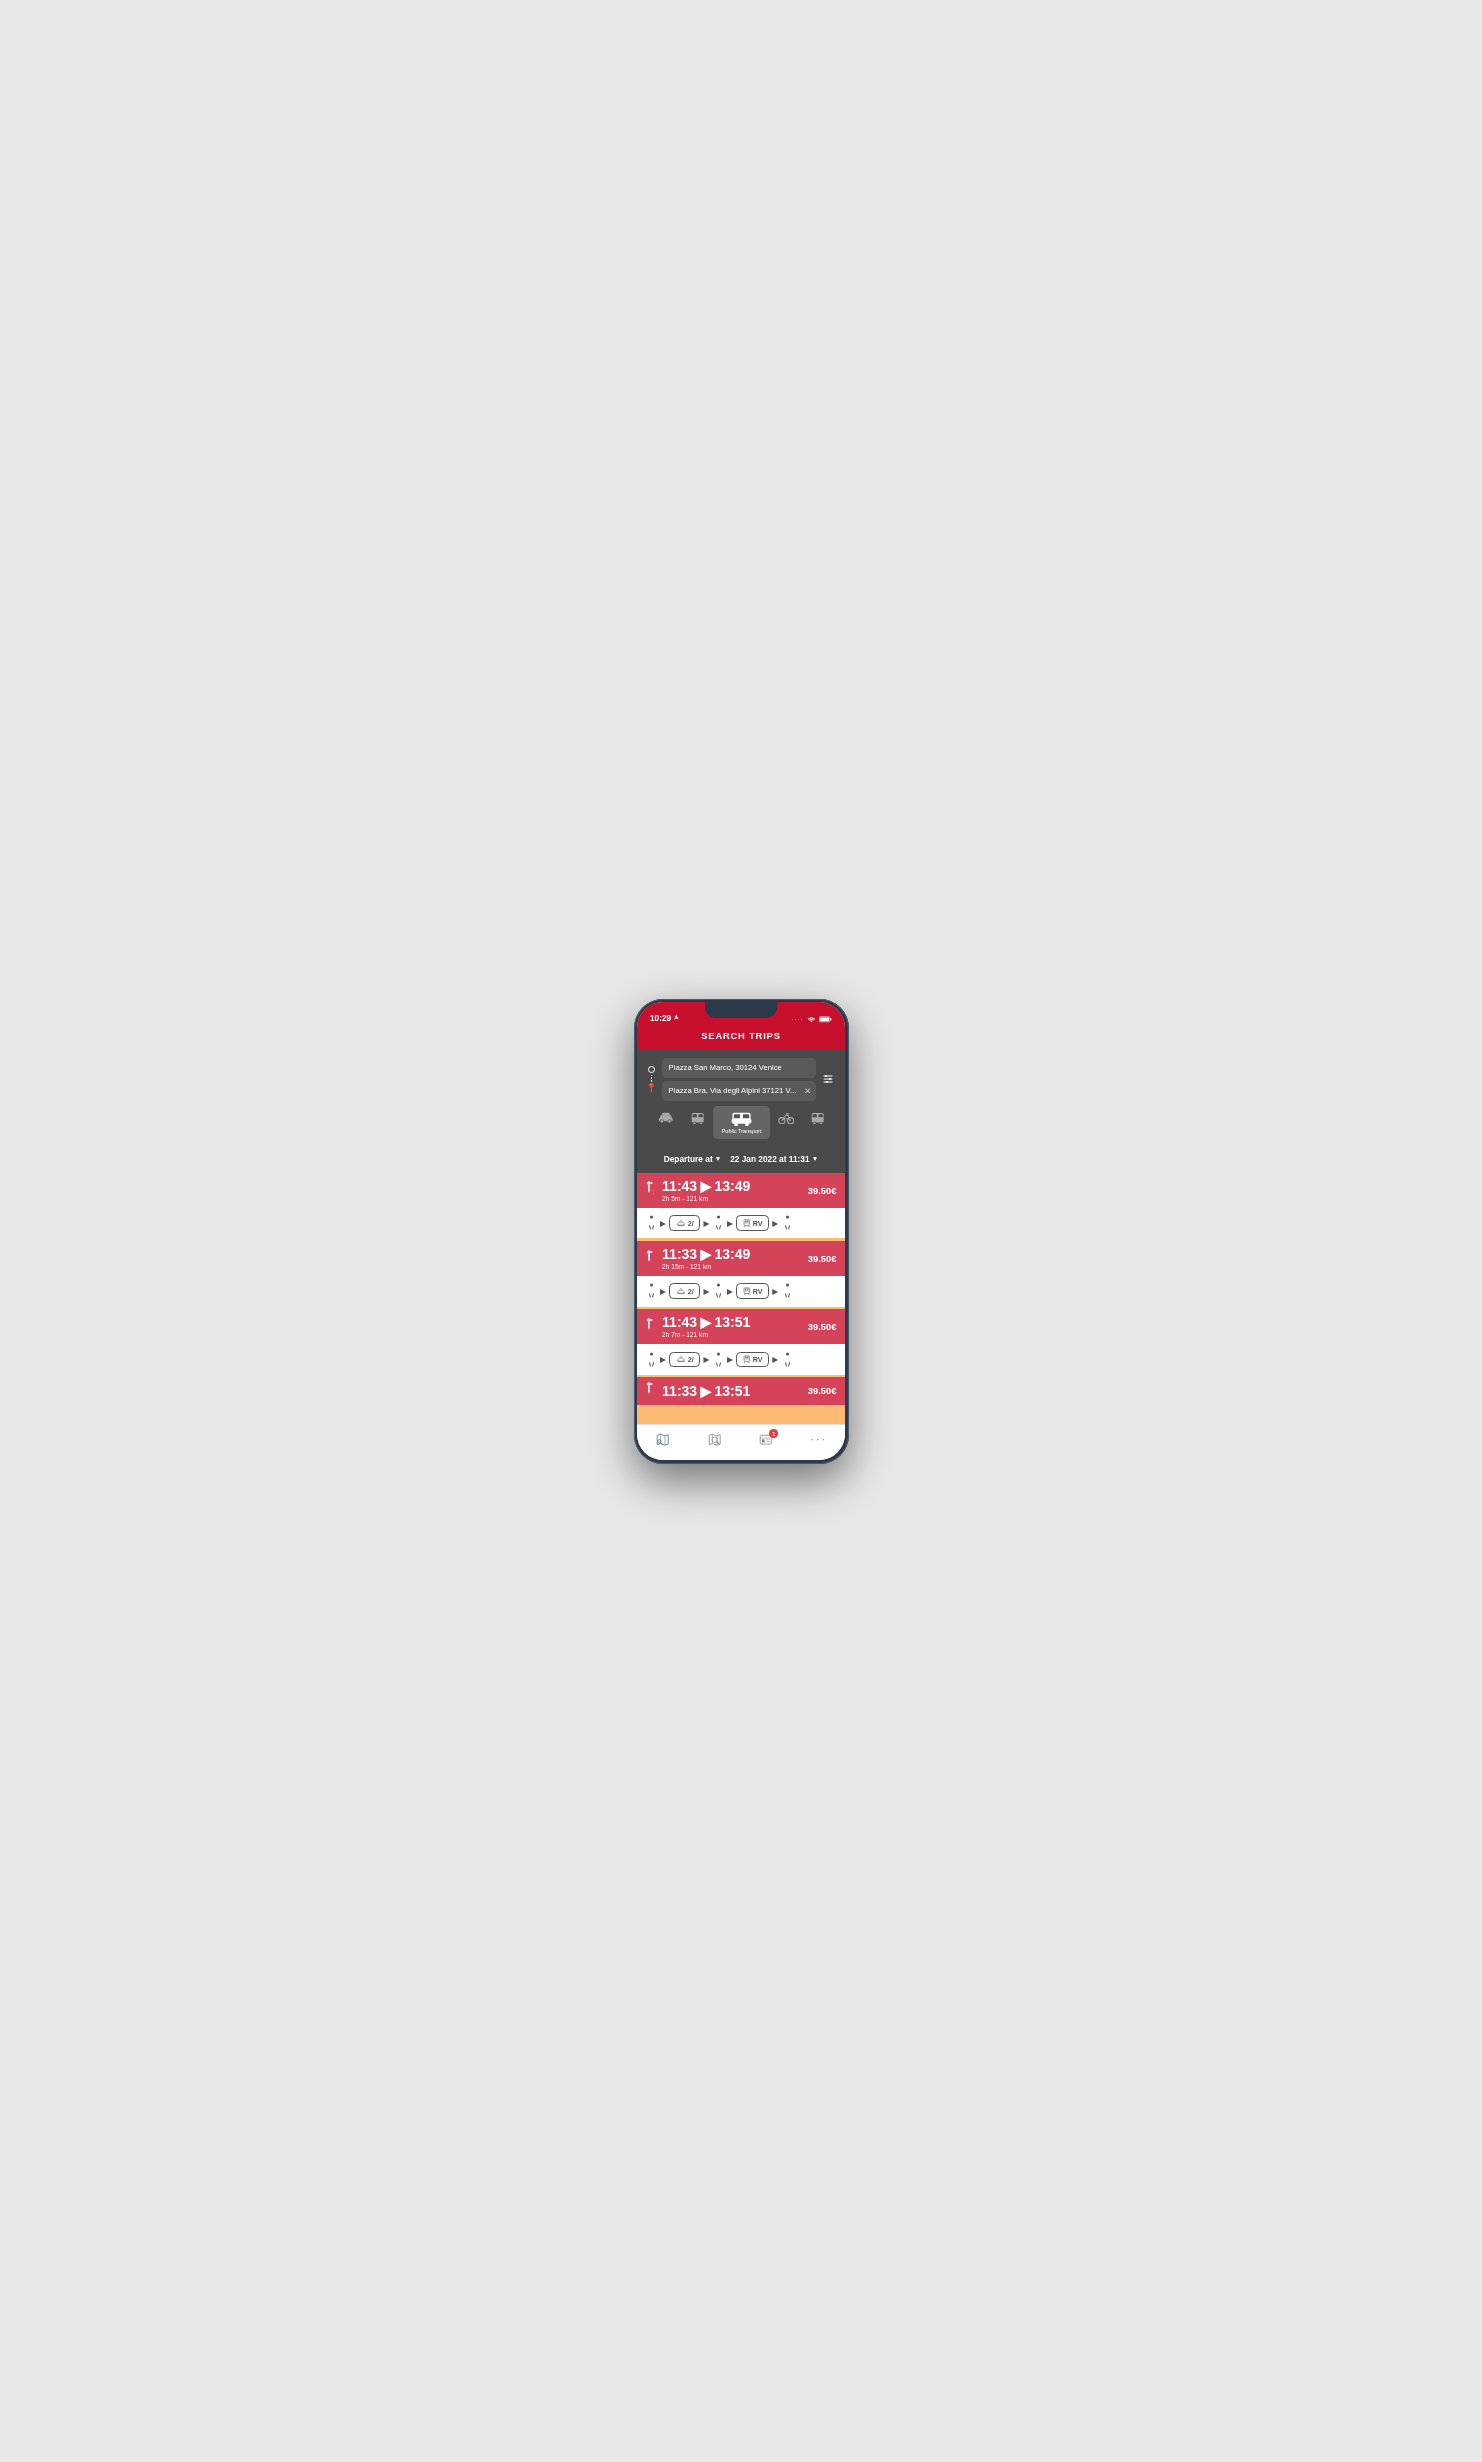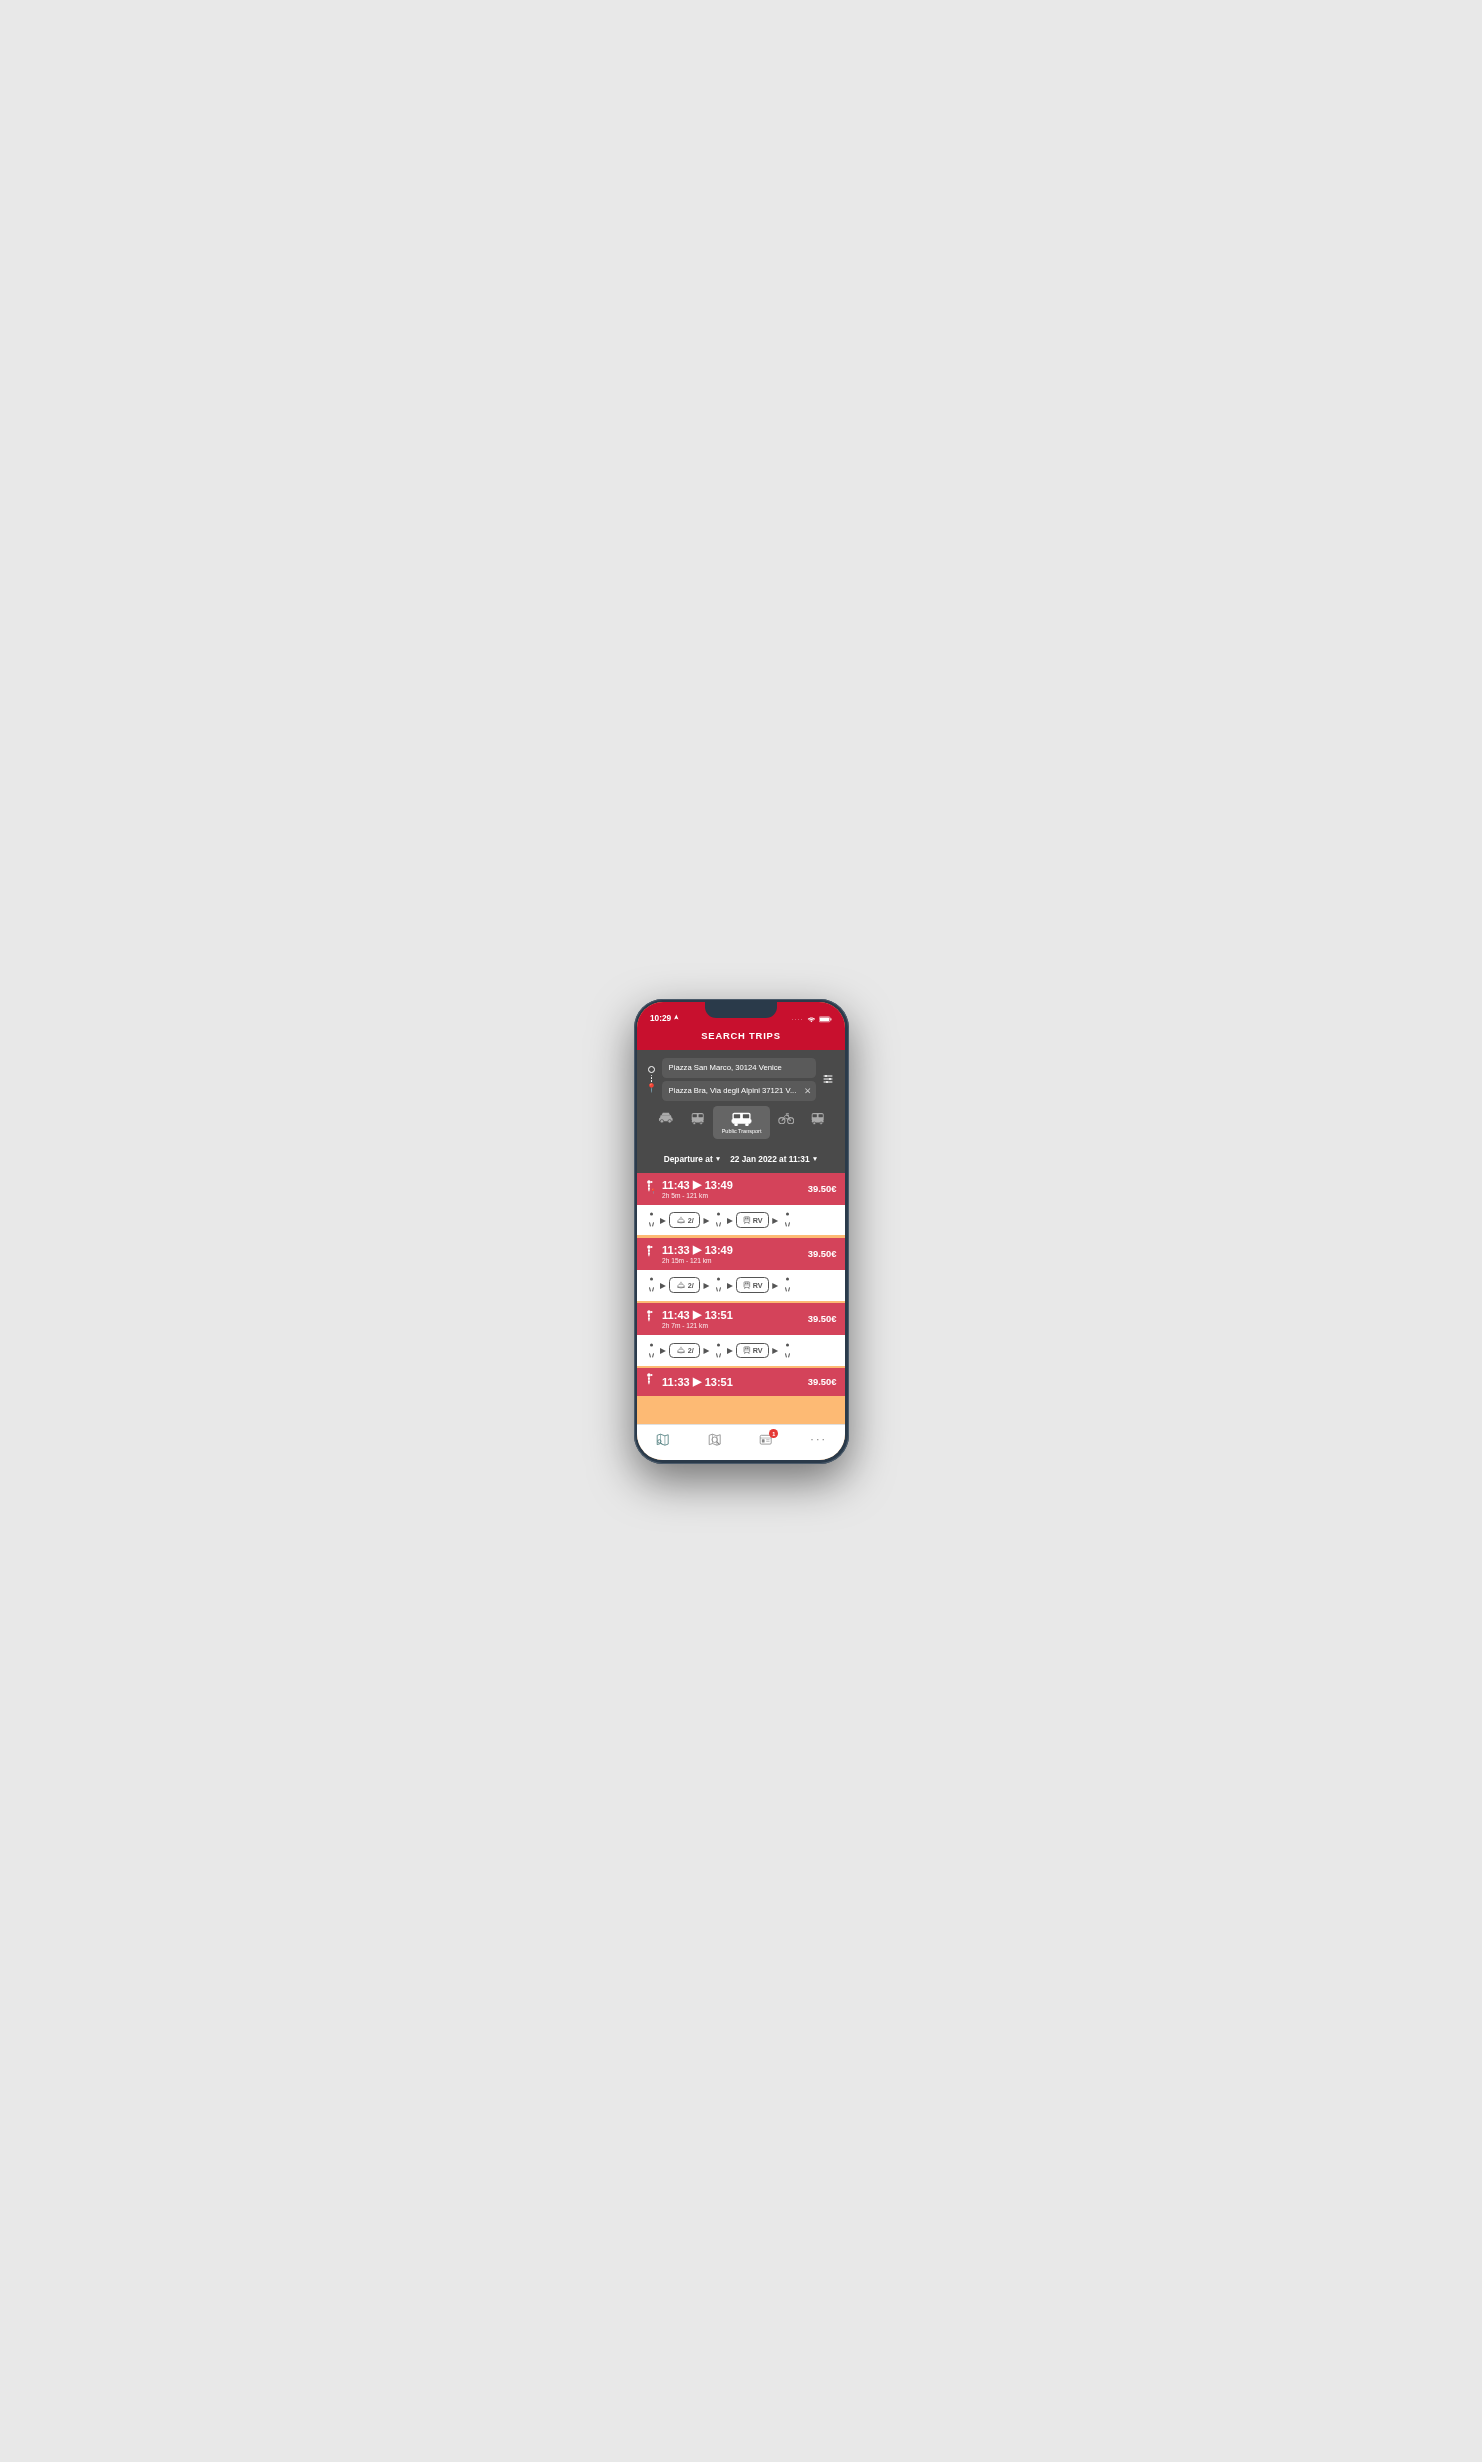--- a/index.html
+++ b/index.html
@@ -253,21 +253,21 @@
       display: flex;
       align-items: center;
       gap: 5.5px;
     }
 
     .trip-info {
       color: white;
     }
 
     .trip-times {
-      font-size: 11px;
+      font-size: 14px;
       font-weight: 700;
       display: flex;
       align-items: center;
       gap: 3.3px;
     }
 
     .trip-duration {
       font-size: 6.6px;
       margin-top: 1.1px;
       opacity: 0.9;

